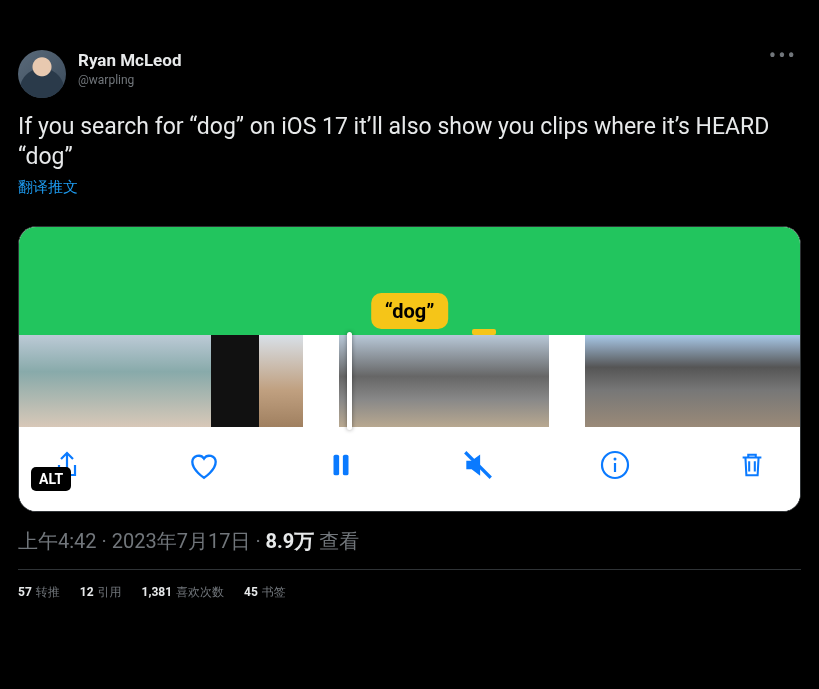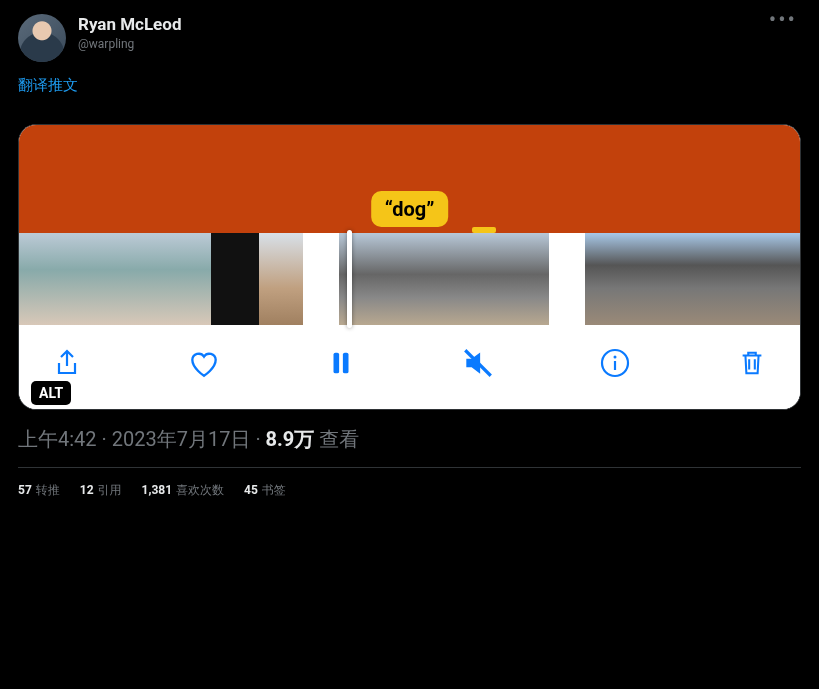--- a/index.html
+++ b/index.html
@@ -11,20 +11,21 @@
     color: #e7e9ea;
     overflow: hidden;
   }
   .tweet {
     padding: 14px 18px 0 18px;
   }
   .header {
     display: flex;
     align-items: flex-start;
     margin-bottom: 14px;
+    margin-top: 36px;
   }
   .avatar {
     width: 48px;
     height: 48px;
     border-radius: 50%;
     background: linear-gradient(135deg,#5a6a7a 0%, #3a4a5a 100%);
     margin-right: 12px;
     overflow: hidden;
     position: relative;
     flex-shrink: 0;
@@ -71,21 +72,21 @@
   }
   .media-card {
     background: #fff;
     border-radius: 18px;
     overflow: hidden;
     position: relative;
     border: 1px solid #2f3336;
   }
   .media-top {
     height: 108px;
-    background: #c2410c;
+    background: #22c55e;
     position: relative;
   }
   .dog-tag {
     position: absolute;
     left: 50%;
     bottom: 6px;
     transform: translateX(-50%);
     background: #f5c518;
     color: #000;
     font-weight: 700;
@@ -150,21 +151,21 @@
     display:flex;
     align-items:center;
     justify-content:center;
     cursor:pointer;
   }
   .ctrl svg { stroke:#0a7aff; fill:none; stroke-width:2.2; }
   .ctrl.solid svg { fill:#0a7aff; stroke:none;}
   .alt-badge {
     position:absolute;
     left:12px;
-    bottom:4px;
+    bottom:20px;
     background:#000;
     color:#fff;
     font-weight:700;
     font-size:14px;
     padding:4px 8px;
     border-radius:5px;
   }
   .meta {
     color:#71767b;
     font-size:20px;
@@ -192,20 +193,21 @@
 
   <div class="header">
     <div class="avatar"></div>
     <div class="names">
       <div class="display-name">Ryan McLeod</div>
       <div class="handle">@warpling</div>
     </div>
     <div class="more">•••</div>
   </div>
 
+  <div class="tweet-text">If you search for “dog” on iOS 17 it’ll also show you clips where it’s HEARD “dog”</div>
   <div class="translate">翻译推文</div>
 
   <div class="media-card">
     <div class="media-top">
       <div class="dog-tag">“dog”</div>
       <div class="marker"></div>
     </div>
     <div class="strip">
       <div class="group g1">
         <div class="thumb"></div>

